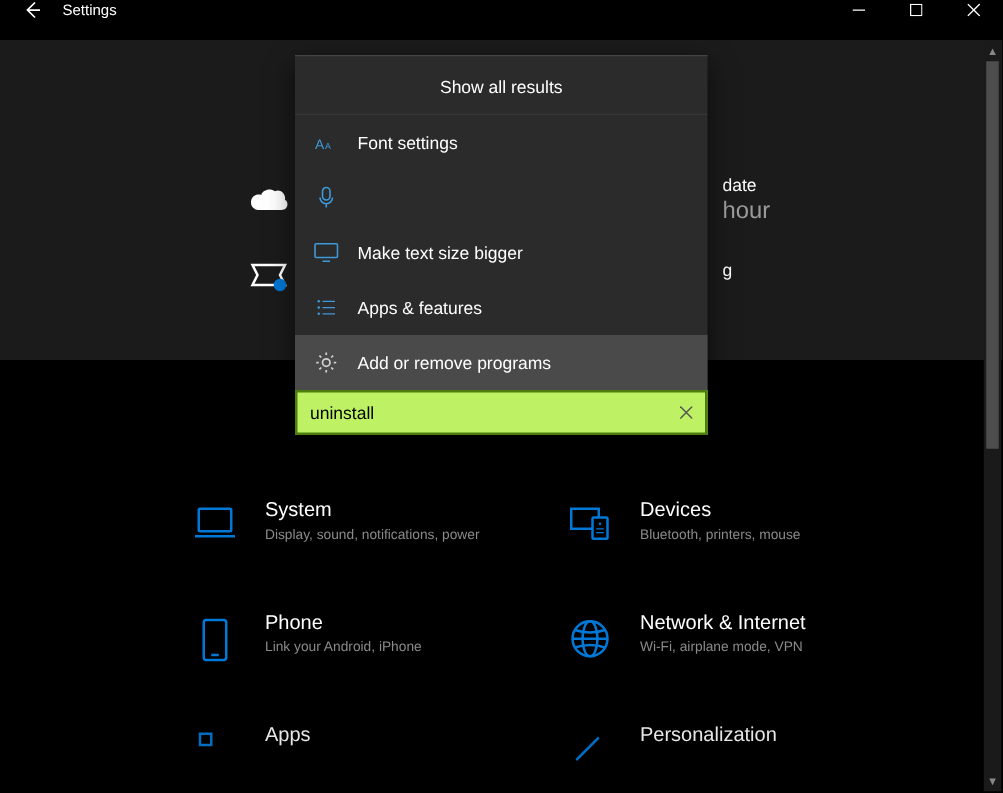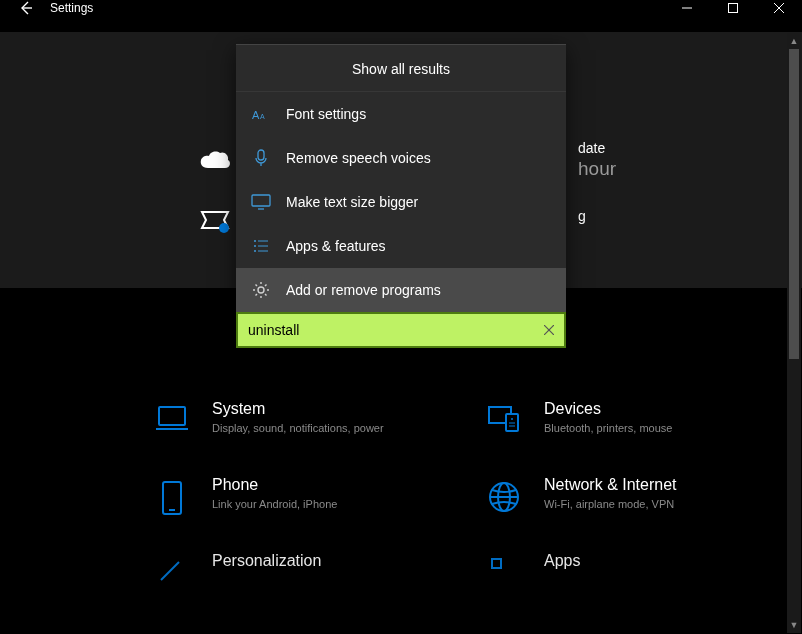--- a/index.html
+++ b/index.html
@@ -161,21 +161,20 @@
   
   .grid {
     position: absolute;
     top: 400px;
     left: 152px;
     right: 60px;
     display: grid;
     grid-template-columns: 300px 300px;
     column-gap: 0px;
     row-gap: 46px;
-    gap: 32px;
   }
   .tile {
     display: flex;
     gap: 20px;
   }
   .tile .ticon {
     width: 40px;
     height: 40px;
     color: #0078d7;
     flex-shrink: 0;
@@ -289,21 +288,20 @@
       <span>Font settings</span>
     </div>
 
     <div class="result">
       <span class="ricon">
         <svg width="16" height="18" viewBox="0 0 16 18">
             <rect x="5" y="1" width="6" height="10" rx="3" fill="none" stroke="currentColor" stroke-width="1.3"></rect>
             <path d="M3 9 a5 5 0 0 0 10 0 M8 14 v3" stroke="currentColor" stroke-width="1.3" fill="none"></path>
           </svg>
       </span>
-      <span>Remove speech voices</span>
     </div>
 
     <div class="result">
       <span class="ricon">
         <svg width="20" height="16" viewBox="0 0 20 16">
             <rect x="1" y="1" width="18" height="11" rx="1" fill="none" stroke="currentColor" stroke-width="1.3"></rect>
             <line x1="7" y1="15" x2="13" y2="15" stroke="currentColor" stroke-width="1.3"></line>
           </svg>
       </span>
       <span>Make text size bigger</span>
@@ -407,37 +405,37 @@
           </svg>
       </div>
       <div>
         <div class="tlabel">Network &amp; Internet</div>
         <div class="tdesc">Wi-Fi, airplane mode, VPN</div>
       </div>
     </div>
 
     <div class="tile" style="opacity:0.9">
       <div class="ticon">
+        <svg width="30" height="30" viewBox="0 0 30 30">
+            <rect x="3" y="3" width="9" height="9" fill="none" stroke="#0078d7" stroke-width="2"></rect>
+          </svg>
+      </div>
+      <div>
+        <div class="tlabel">Apps</div>
+      </div>
+    </div>
+
+    <div class="tile" style="opacity:0.9">
+      <div class="ticon">
         <svg width="34" height="30" viewBox="0 0 34 30">
             <path d="M6 24 L24 6" stroke="#0078d7" stroke-width="2"></path>
           </svg>
       </div>
       <div>
         <div class="tlabel">Personalization</div>
-      </div>
-    </div>
-
-    <div class="tile" style="opacity:0.9">
-      <div class="ticon">
-        <svg width="30" height="30" viewBox="0 0 30 30">
-            <rect x="3" y="3" width="9" height="9" fill="none" stroke="#0078d7" stroke-width="2"></rect>
-          </svg>
-      </div>
-      <div>
-        <div class="tlabel">Apps</div>
       </div>
     </div>
 
   </div>
 
   <div class="scrollbar">
     <div class="scroll-arrow">▲</div>
     <div class="scroll-thumb"></div>
     <div class="scroll-arrow" style="position:absolute;bottom:0;left:0;right:0">▼</div>
   </div>

